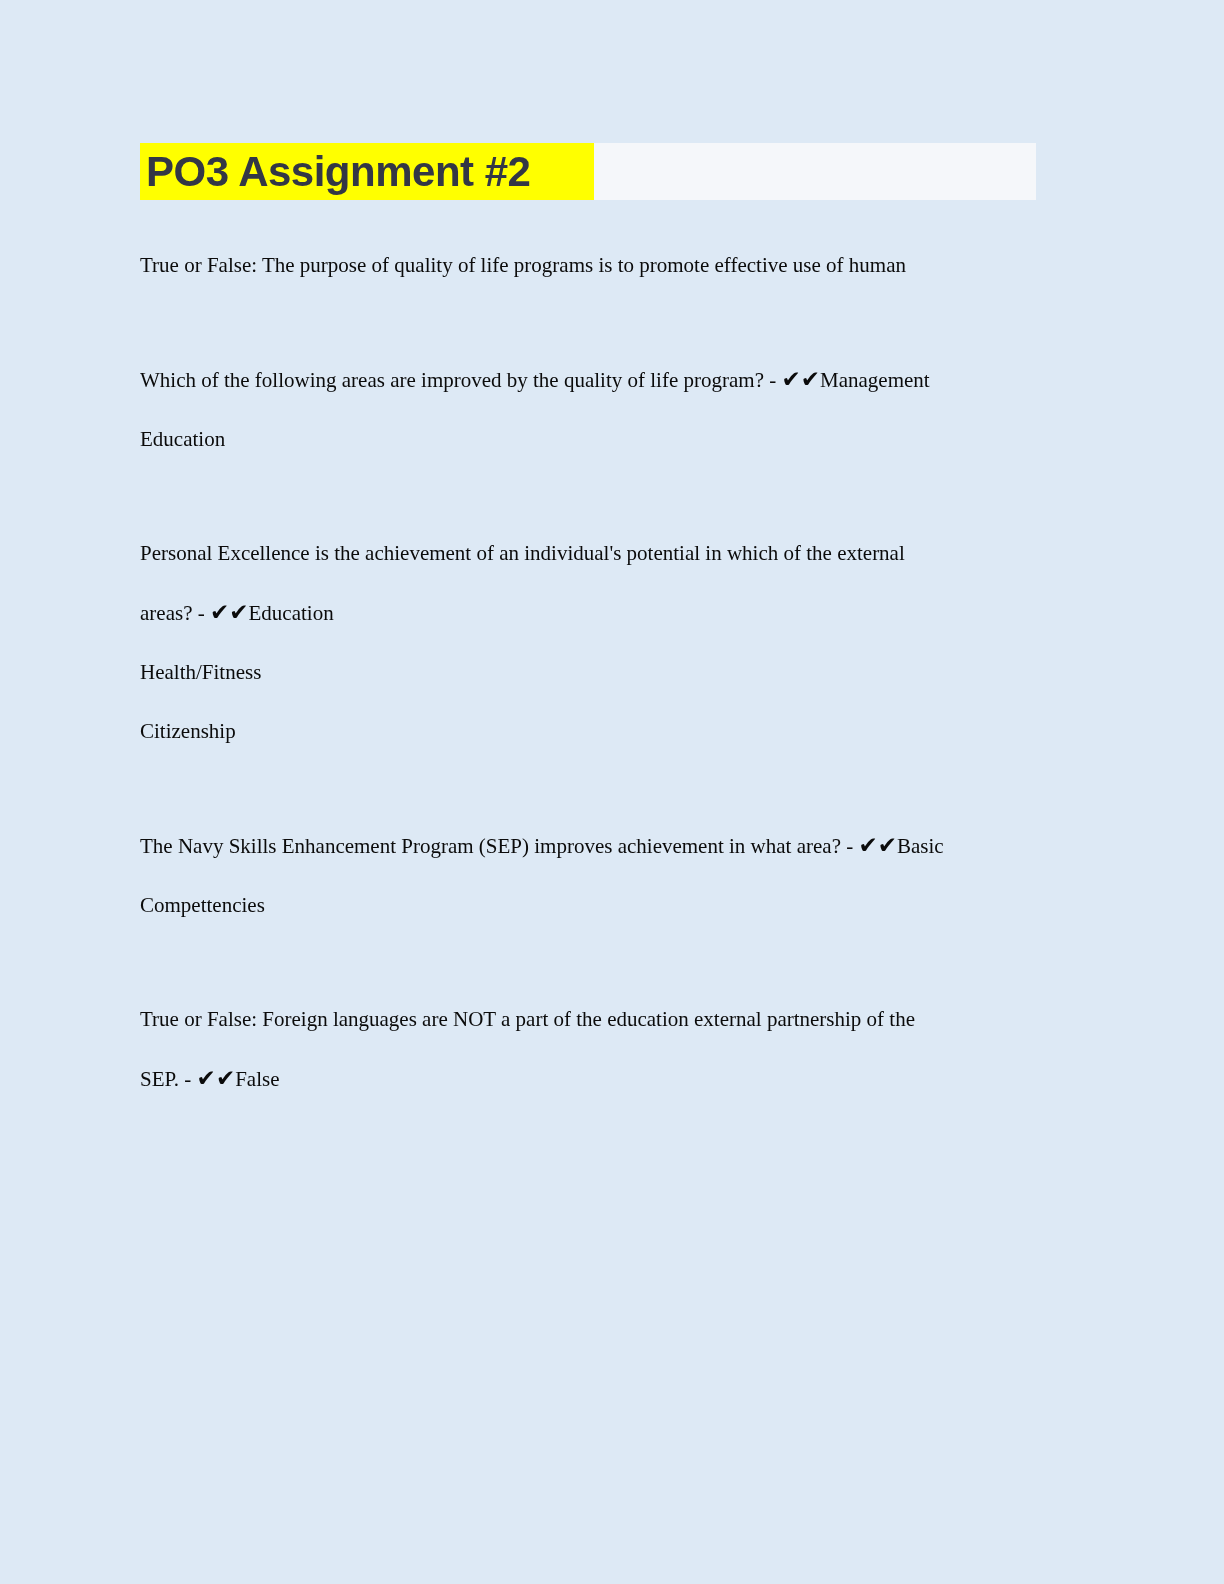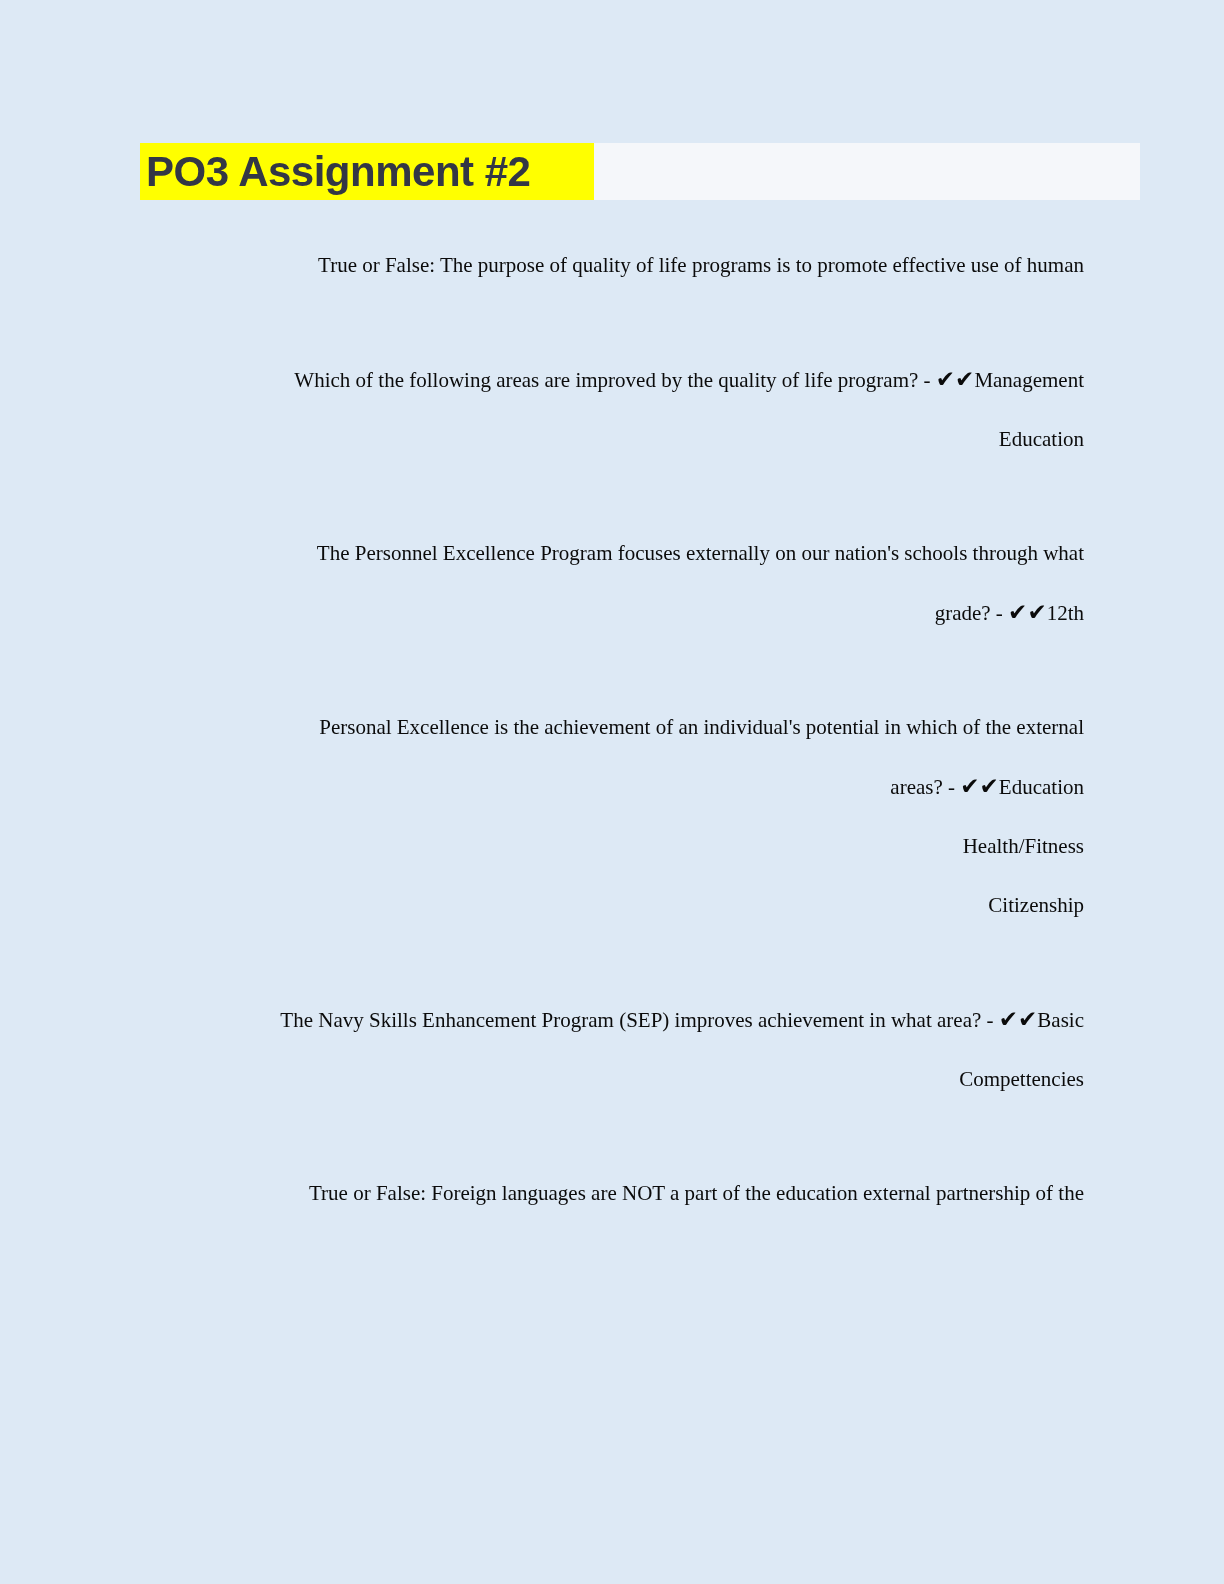--- a/index.html
+++ b/index.html
@@ -9,21 +9,21 @@
     height: 1584px;
     background: var(--bg, #dde9f5);
     overflow: hidden;
     font-family: "Liberation Serif", serif;
     color: var(--text, #0b0b0b);
   }
   .title-band {
     position: absolute;
     left: 140px;
     top: 143px;
-    width: 1000px;
+    width: 896px;
     height: 57px;
     background: var(--band, #f5f7fa);
   }
   .title-highlight {
     margin: 0;
     display: block;
     width: 454px;
     height: 57px;
     box-sizing: border-box;
     background: var(--hl, #ffff00);
@@ -35,21 +35,21 @@
     padding-left: 6px;
     letter-spacing: -0.5px;
     white-space: nowrap;
   }
   .content {
     position: absolute;
     left: 140px;
     top: 236px;
     width: 944px;
   }
-  .para { margin: 0 0 55px 0; text-align: right; }
+  .para { margin: 0 0 55px 0; }
   .line {
     font-size: 21px;
     line-height: 59px;
     white-space: pre;
   }
   .check {
     font-family: "DejaVu Sans", sans-serif;
     font-weight: bold;
     font-size: 23px;
   }
@@ -67,35 +67,32 @@
 
     <div class="para">
       <div class="line">True or False: The purpose of quality of life programs is to promote effective use of human</div>
     </div>
 
     <div class="para">
       <div class="line">Which of the following areas are improved by the quality of life program? - <span class="check">✔</span><span class="check">✔</span>Management</div>
       <div class="line">Education</div>
     </div>
 
-    <div class="para">
-      <div class="line">The Personnel Excellence Program focuses externally on our nation's schools through what</div>
-      <div class="line">grade? - <span class="check">✔</span><span class="check">✔</span>12th</div>
-    </div>
 
     <div class="para">
       <div class="line">Personal Excellence is the achievement of an individual's potential in which of the external</div>
       <div class="line">areas? - <span class="check">✔</span><span class="check">✔</span>Education</div>
       <div class="line">Health/Fitness</div>
       <div class="line">Citizenship</div>
     </div>
 
     <div class="para">
       <div class="line">The Navy Skills Enhancement Program (SEP) improves achievement in what area? - <span class="check">✔</span><span class="check">✔</span>Basic</div>
       <div class="line">Compettencies</div>
     </div>
 
     <div class="para">
       <div class="line">True or False: Foreign languages are NOT a part of the education external partnership of the</div>
+      <div class="line">SEP. - <span class="check">✔</span><span class="check">✔</span>False</div>
     </div>
 
   </div>
 </div>
 
 </body></html>

